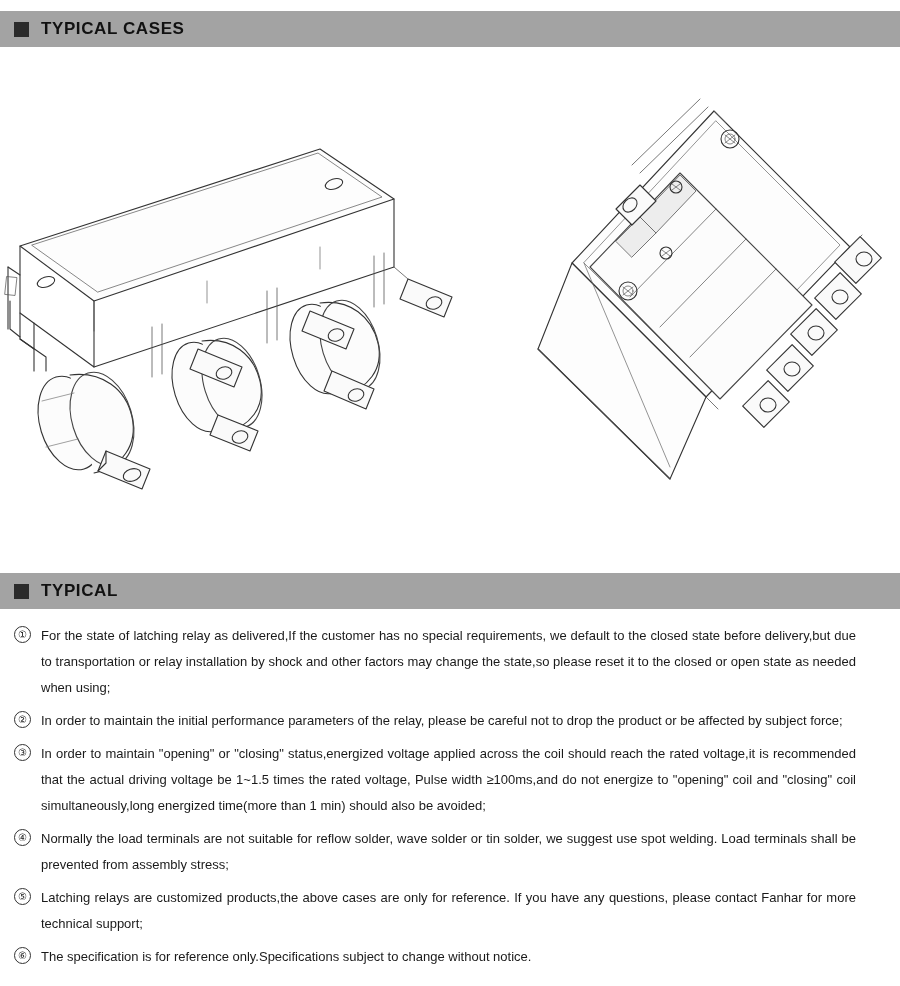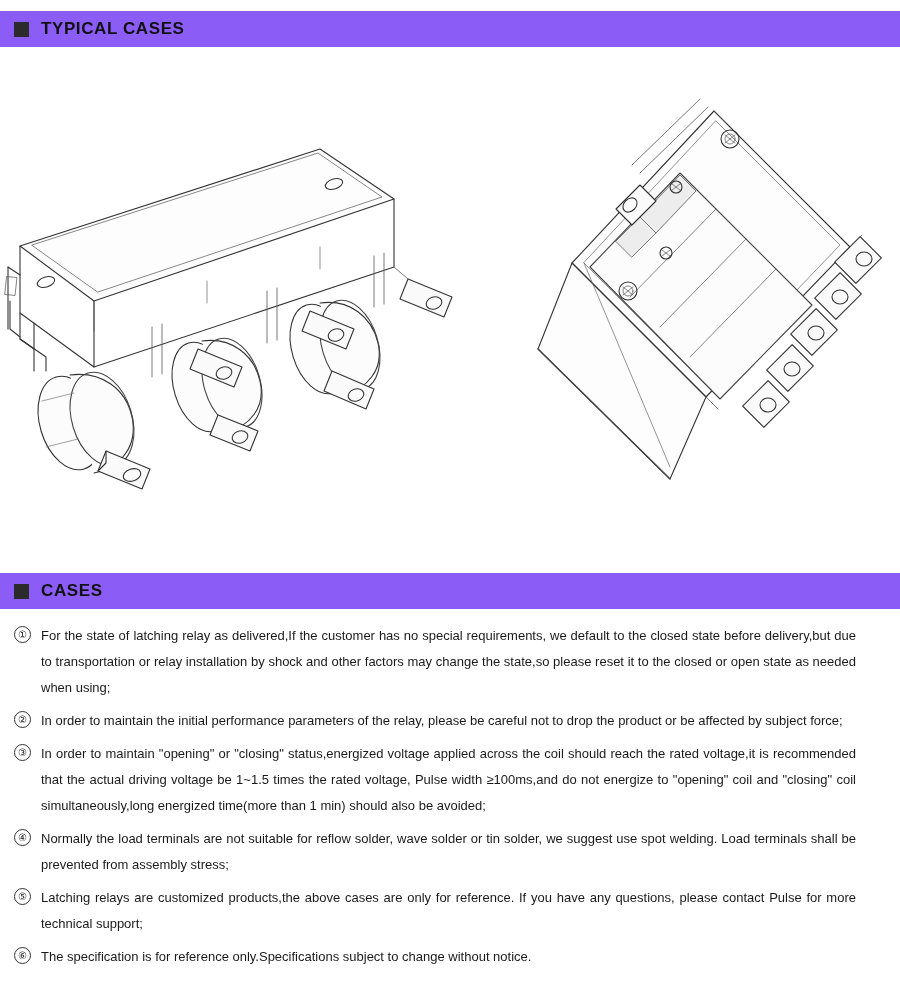--- a/index.html
+++ b/index.html
@@ -9,21 +9,21 @@
   body {
     width: 900px;
     height: 986px;
     background: #ffffff;
     font-family: "Liberation Sans", sans-serif;
     color: #1a1a1a;
     position: relative;
     overflow: hidden;
   }
   .section-header {
-    background: #8b5cf6;
+    background: #a3a3a3;
     height: 36px;
     display: flex;
     align-items: center;
     padding-left: 14px;
     box-sizing: border-box;
   }
   .section-header .marker {
     width: 15px;
     height: 15px;
     background: #2b2b2b;
@@ -251,21 +251,21 @@
       <polyline points="194,42 206,54" stroke="#555" stroke-width="0.8"></polyline>
 
       <polyline points="330,178 342,166" stroke="#555" stroke-width="0.8"></polyline>
       <polyline points="186,328 198,340" stroke="#555" stroke-width="0.8"></polyline>
     </svg>
   </div>
 </div>
 
 <div class="section-header" id="notice-header">
   <span class="marker"></span>
-  <span class="title">CASES</span>
+  <span class="title">TYPICAL</span>
 </div>
 
 <div class="notice-list">
   <div class="notice-item">
     <span class="notice-num">①</span>
     <span class="notice-text">For the state of latching relay as delivered,If the customer has no special requirements, we default to the closed state before delivery,but due to transportation or relay installation by shock and other factors may change the state,so please reset it to the closed or open state as needed when using;</span>
   </div>
   <div class="notice-item">
     <span class="notice-num">②</span>
     <span class="notice-text">In order to maintain the initial performance parameters of the relay, please be careful not to drop the product or be affected by subject force;</span>
@@ -273,19 +273,19 @@
   <div class="notice-item">
     <span class="notice-num">③</span>
     <span class="notice-text">In order to maintain "opening" or "closing" status,energized voltage applied across the coil should reach the rated voltage,it is recommended that the actual driving voltage be 1~1.5 times the rated voltage, Pulse width ≥100ms,and do not energize to "opening" coil and "closing" coil simultaneously,long energized time(more than 1 min) should also be avoided;</span>
   </div>
   <div class="notice-item">
     <span class="notice-num">④</span>
     <span class="notice-text">Normally the load terminals are not suitable for reflow solder, wave solder or tin solder, we suggest use spot welding. Load terminals shall be prevented from assembly stress;</span>
   </div>
   <div class="notice-item">
     <span class="notice-num">⑤</span>
-    <span class="notice-text">Latching relays are customized products,the above cases are only for reference. If you have any questions, please contact Pulse for more technical support;</span>
+    <span class="notice-text">Latching relays are customized products,the above cases are only for reference. If you have any questions, please contact Fanhar for more technical support;</span>
   </div>
   <div class="notice-item">
     <span class="notice-num">⑥</span>
     <span class="notice-text">The specification is for reference only.Specifications subject to change without notice.</span>
   </div>
 </div>
 
 </body></html>

